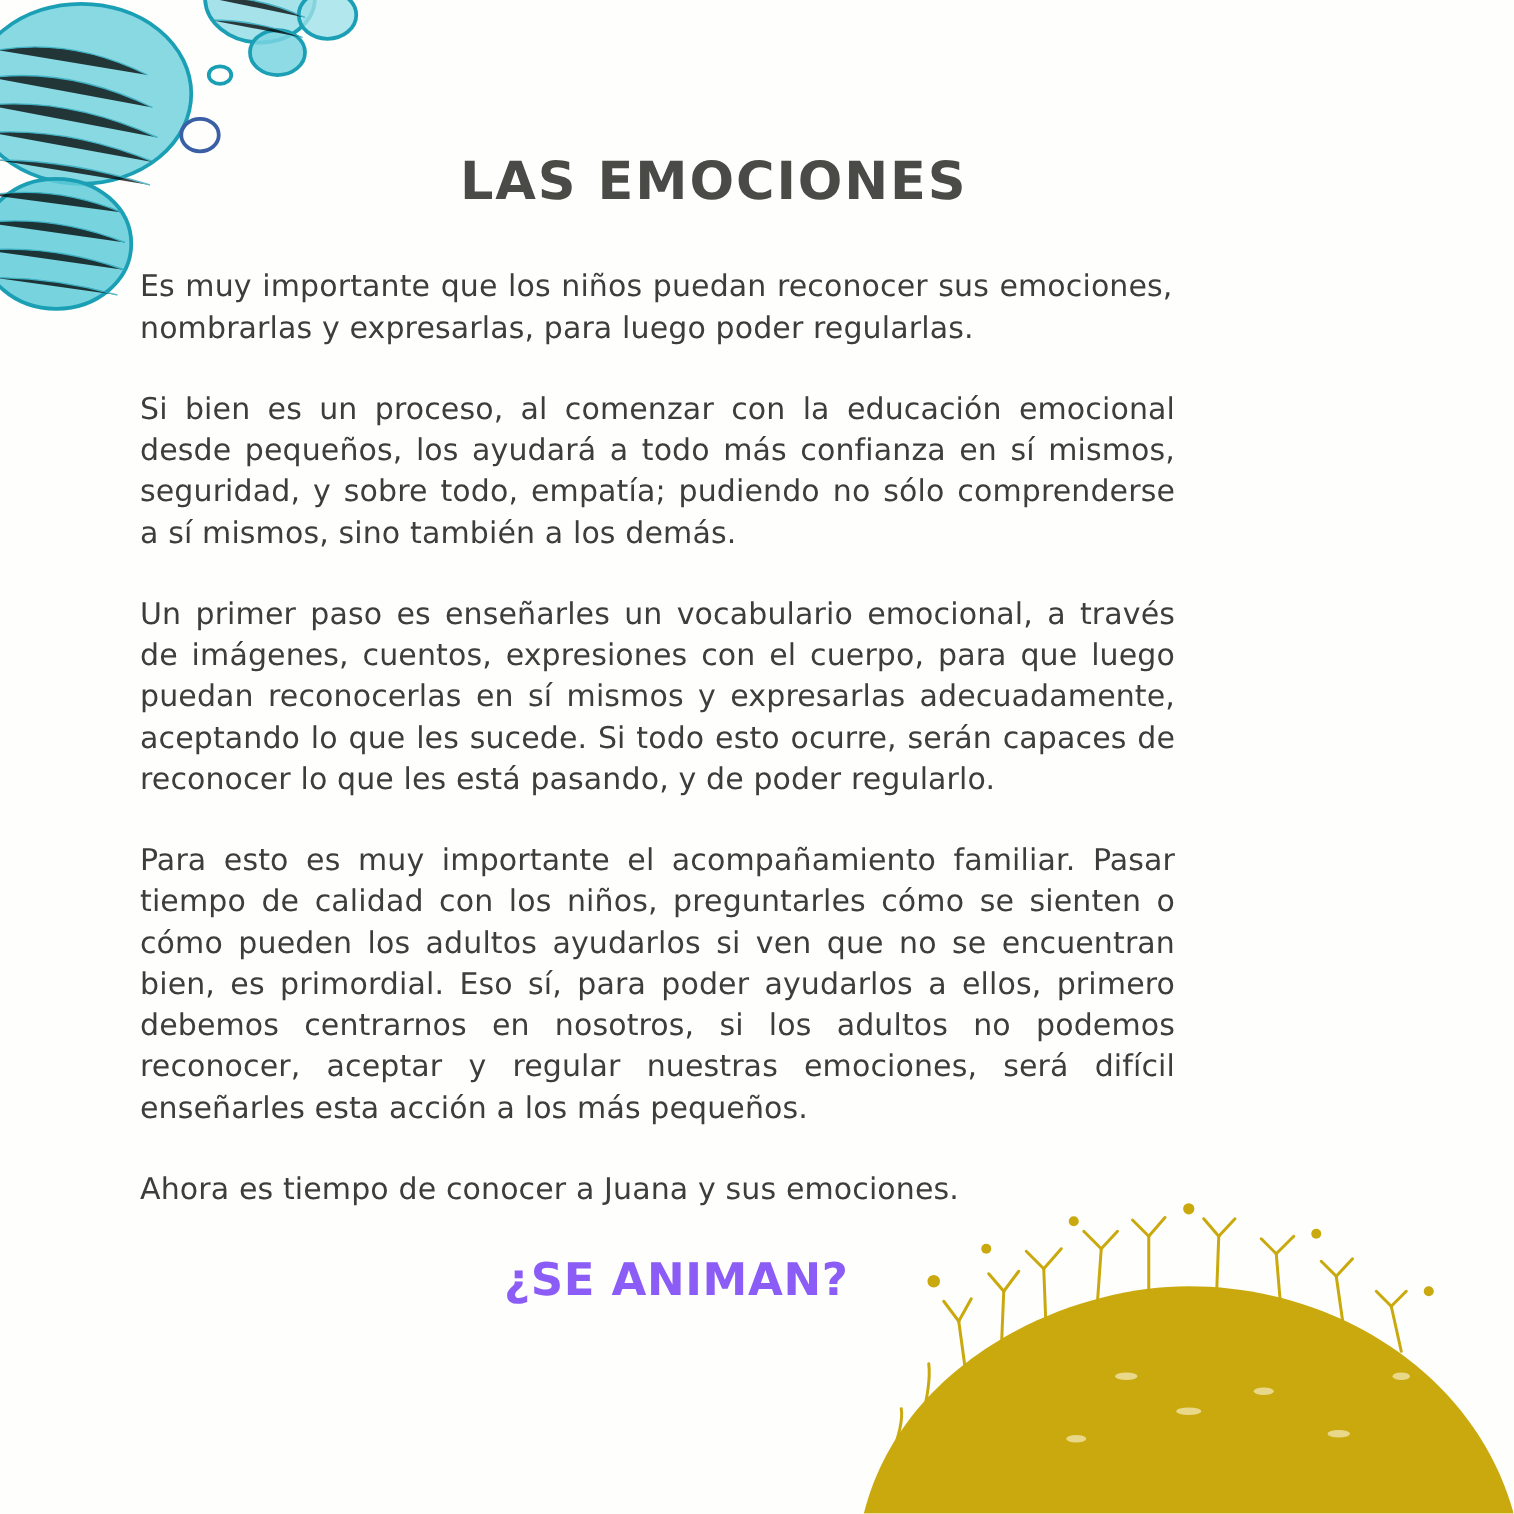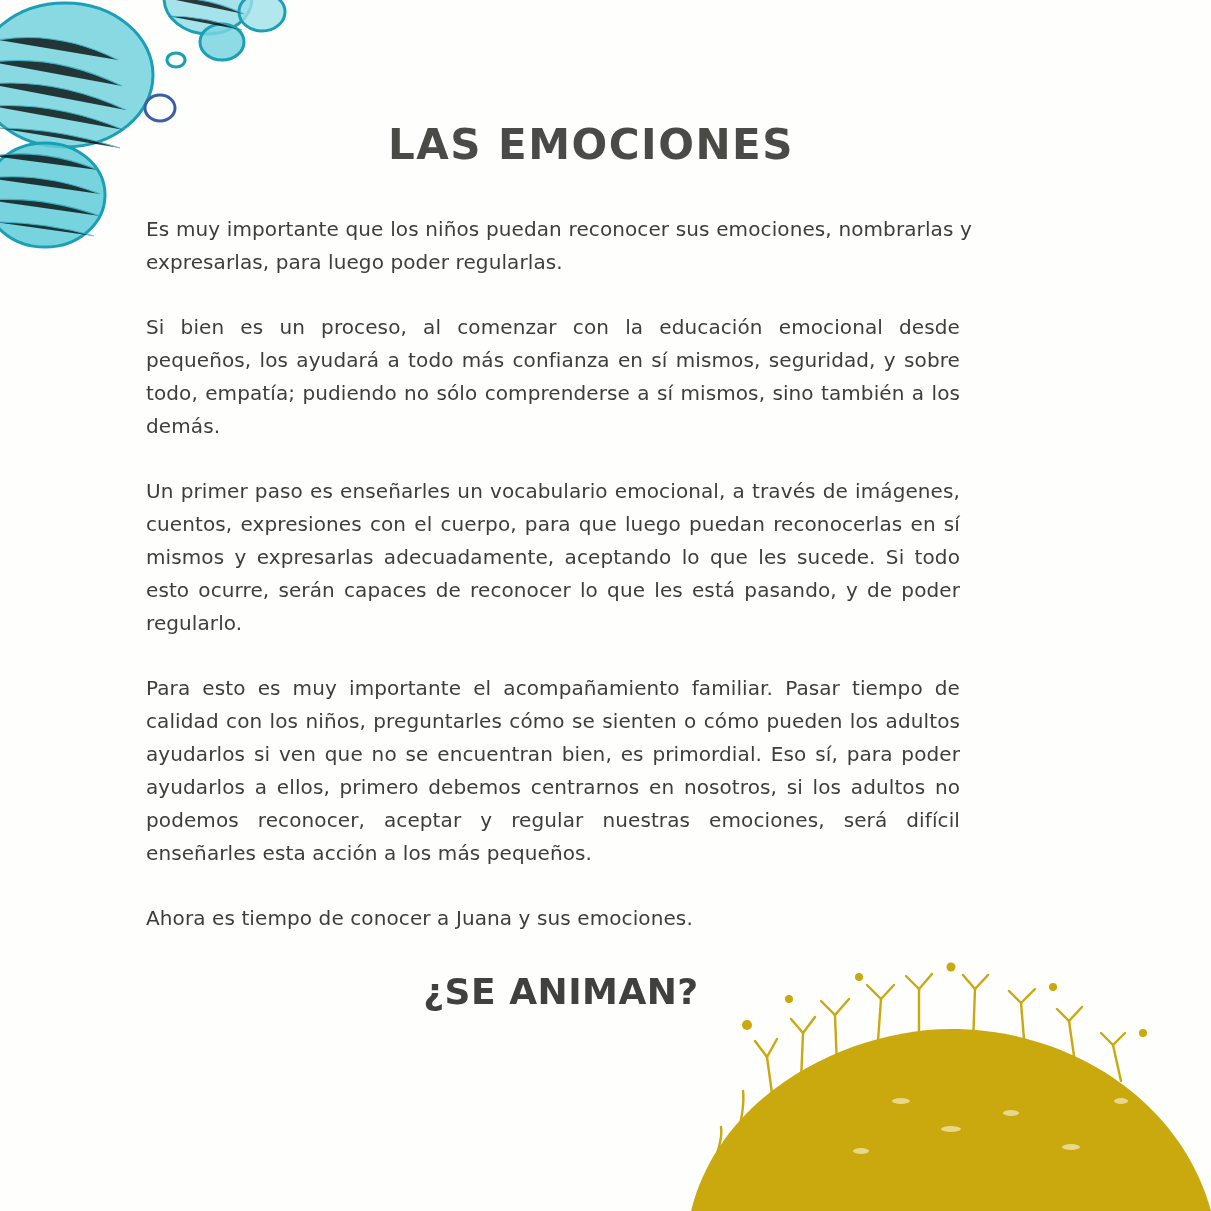--- a/index.html
+++ b/index.html
@@ -38,56 +38,56 @@
     right: 0;
     bottom: 0;
     width: 560px;
     height: 260px;
     pointer-events: none;
   }
 
   
   .content {
     position: absolute;
-    left: 132px;
+    left: 112px;
     top: 120px;
     width: 828px;
   }
 
   .doc-title {
     font-family: "DejaVu Sans", sans-serif;
     font-size: 42px;
     font-weight: 700;
     letter-spacing: 1.5px;
     color: #4a4a46;
     text-align: center;
     margin: 0 0 44px 0;
     padding-left: 90px;
   }
 
   .para {
     font-family: "DejaVu Sans", sans-serif;
-    font-size: 20px;
+    font-size: 24px;
     line-height: 33px;
     color: #3d3d3b;
-    margin: 0 0 32px 14px;
+    margin: 0 0 32px 0;
     text-align: justify;
     letter-spacing: 0.1px;
   }
   .para.last {
     text-align: left;
     margin-bottom: 36px;
   }
   .para.p1 { width: 826px; }
 
   .closing {
     font-family: "DejaVu Sans", sans-serif;
     font-size: 36px;
     font-weight: 700;
-    color: #404040;
+    color: #8b5cf6;
     text-align: center;
     letter-spacing: 0.5px;
     margin: 14px 0 0 0;
     padding-left: 30px;
   }
 </style>
 </head>
 <body>
 
 <div class="page">

